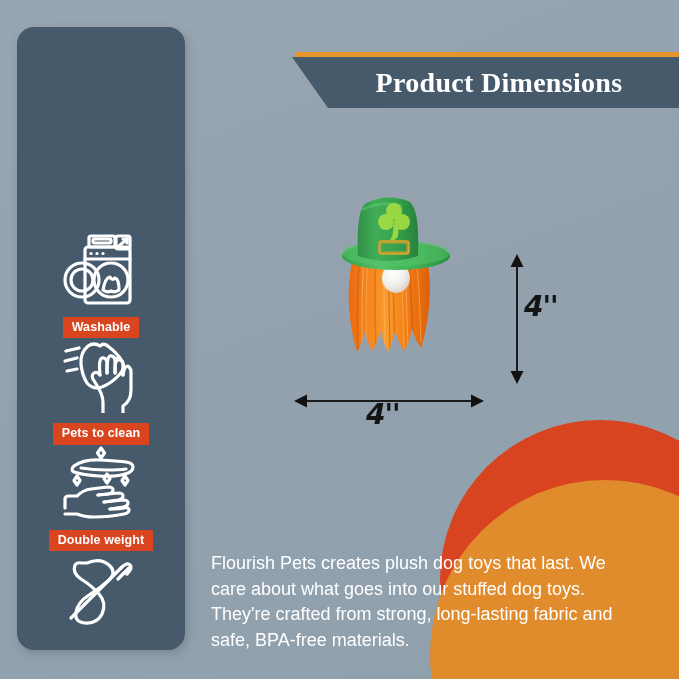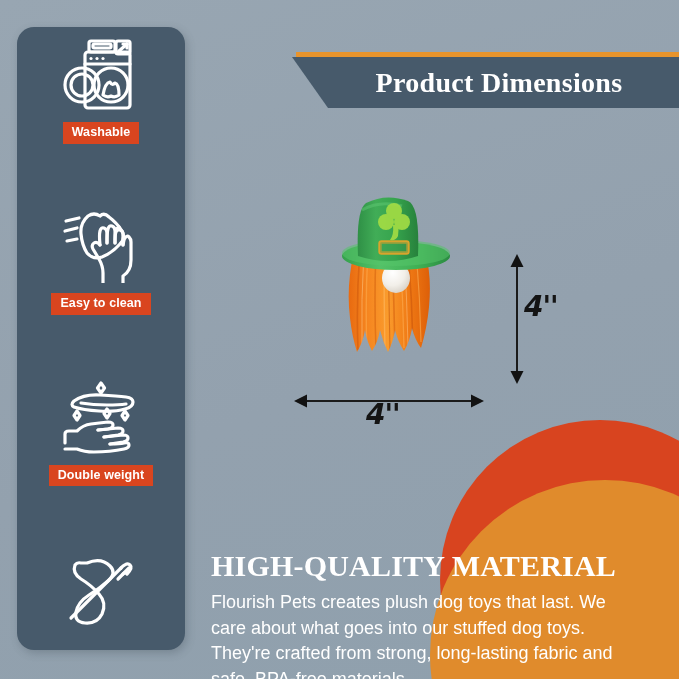--- a/index.html
+++ b/index.html
@@ -34,21 +34,21 @@
   
   .panel{
     position:absolute;
     left:17px;top:27px;
     width:168px;height:623px;
     background:#475a6b;
     border-radius:17px;
     box-shadow:2px 3px 9px rgba(60,72,84,.30);
     display:flex;flex-direction:column;
     align-items:center;
-    justify-content:space-between;
+    justify-content:flex-end;
     padding:10px 0 14px 0;
     box-sizing:border-box;
   }
   .feature{
     display:flex;flex-direction:column;
     align-items:center;
     width:100%;
   }
   .feature-icon{
     width:78px;height:76px;
@@ -203,21 +203,21 @@
             <path d="M4 32 L14 30"></path>
           <path d="M25 7 q6-4 12 0 q4-4 9 1 q8 6 13 14 q4 7 -2 13 q-8 9 -18 13 q-9 3 -15 -4 q-5 -8 -6 -19 q-1 -11 7 -18 z"></path>
           <path d="M53 20 l3 -2"></path>
           <path d="M37 36 q-1 -10 0 -14 q1 -4 4 -3 q3 1 3 5 l0 10"></path>
           <path d="M44 34 q0 -11 1 -14 q1 -4 4 -3 q3 1 3 5 l0 12"></path>
           <path d="M52 34 q0 -9 1 -11 q1 -3 4 -2 q3 1 3 4 l0 11"></path>
           <path d="M60 36 q1 -6 2 -7 q2 -3 4 -1 q2 2 2 5 l0 18 q0 11 -8 16 L60 74"></path>
           <path d="M37 36 q-3 -4 -6 -2 q-3 2 -1 6 l6 10 q4 7 4 14 l0 10"></path>
         </svg>
       </span>
-      <span class="badge">Easy to clean</span>
+      <span class="badge">Pets to clean</span>
     </div>
 
     <div class="feature">
       <span class="feature-icon">
         <svg viewBox="0 0 76 74" width="76" height="74" fill="none" stroke="#ffffff" stroke-width="3.2" stroke-linecap="round" stroke-linejoin="round">
           <path d="M38 2 l3.5 5 -3.5 5 -3.5 -5 z"></path>
           <path d="M14 30 l3 4.5 -3 4.5 -3 -4.5 z"></path>
           <path d="M44 28 l3 4.5 -3 4.5 -3 -4.5 z"></path>
           <path d="M62 30 l3 4.5 -3 4.5 -3 -4.5 z"></path>
           <path d="M11 20 q10 -7 26 -6 q18 1 26 2 q7 1 7 5 q0 5 -8 7 q-10 3 -26 2 q-16 -1 -25 -4 q-4 -2 0 -6 z"></path>
@@ -332,17 +332,16 @@
   <div class="dim-h">
     <svg viewBox="0 0 190 18" width="190" height="18">
       <line x1="10" y1="9" x2="180" y2="9" stroke="#1b1b1b" stroke-width="2"></line>
       <polygon points="0,9 13,2.5 13,15.5" fill="#121212"></polygon>
       <polygon points="190,9 177,2.5 177,15.5" fill="#121212"></polygon>
     </svg>
   </div>
   <div class="dim-h-label">4''</div>
 
   <div class="copy">
-    <h2>HIGH-QUALITY MATERIAL</h2>
     <p>Flourish Pets creates plush dog toys that last. We care about what goes into our stuffed dog toys. They're crafted from strong, long-lasting fabric and safe, BPA-free materials.</p>
   </div>
 
 </div>
 
 </body></html>

